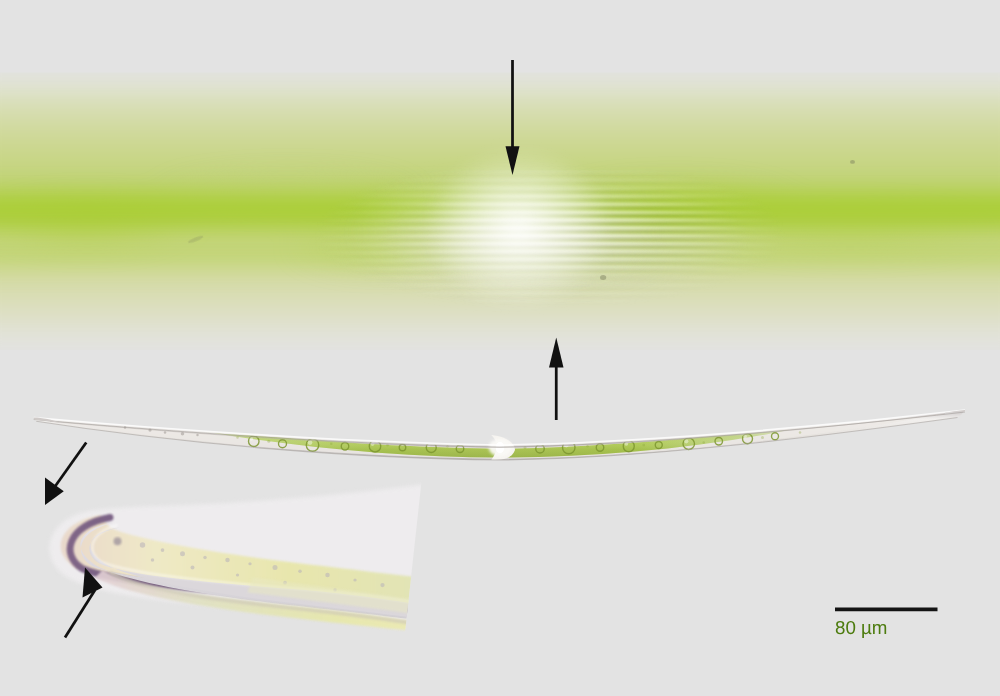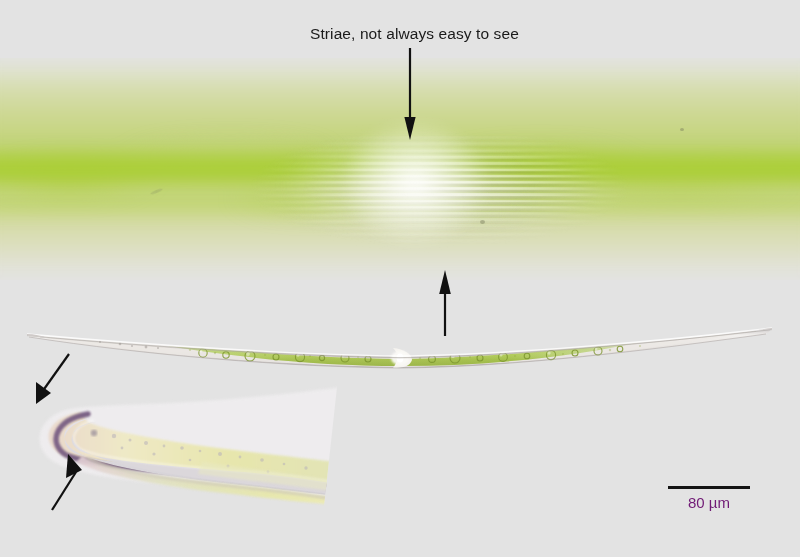--- a/index.html
+++ b/index.html
@@ -112,43 +112,42 @@
   #diatom{position:absolute;left:0px;top:300px;width:800px;height:100px;}
 
   
   #inset{position:absolute;left:18px;top:378px;width:320px;height:128px;}
 
   
   .arrow{position:absolute;}
 
   
   #scalebar{position:absolute;left:668px;top:486px;width:82px;height:3px;background:#141414;}
-  #scalelabel{position:absolute;left:668px;top:494px;width:82px;text-align:center;
-              color:#701a75;font-size:15px;white-space:nowrap;}
+  #scalelabel{position:absolute;left:668px;top:494px;width:82px;
+              color:#4d7c0f;font-size:15px;white-space:nowrap;}
 </style>
 </head>
 <body>
 
 <div id="stage">
 
   <div id="filament">
     <div class="fl-layer fl-body"></div>
     <div class="fl-layer fl-mottle"></div>
     <div class="fl-layer fl-core"></div>
     <div class="fl-layer fl-core2"></div>
     <div class="fl-layer" id="striae"></div>
     <div class="fl-layer" id="striae2"></div>
     <div class="fl-layer fl-halo2"></div>
     <div class="fl-layer fl-halo"></div>
     <span class="speck" style="left:700px;top:70px;width:4px;height:3px;"></span>
     <span class="speck" style="left:500px;top:162px;width:5px;height:4px;"></span>
     <span class="speck" style="left:170px;top:132px;width:13px;height:3px;transform:rotate(-22deg);opacity:.5;"></span>
   </div>
 
-  <div class="lbl" style="left:310px;top:26px;">Striae, not always easy to see</div>
 
   <svg class="arrow" style="left:398px;top:48px;" width="24" height="92" viewBox="0 0 24 92">
     <line x1="12" y1="0" x2="12" y2="76" stroke="#111" stroke-width="2.2"></line>
     <polygon points="12,92 6.4,69 17.6,69" fill="#111"></polygon>
   </svg>
 
   <svg class="arrow" style="left:433px;top:270px;" width="24" height="66" viewBox="0 0 24 66">
     <line x1="12" y1="66" x2="12" y2="18" stroke="#111" stroke-width="2.2"></line>
     <polygon points="12,0 6.2,24 17.8,24" fill="#111"></polygon>
   </svg>

